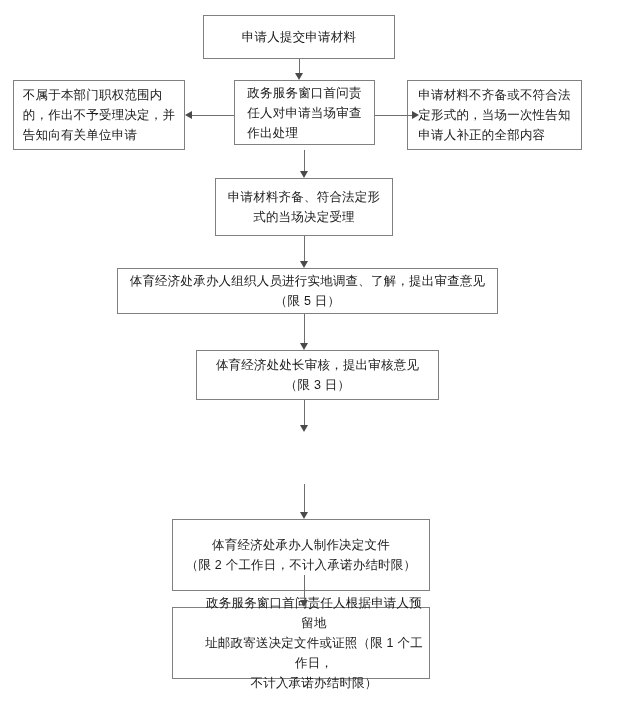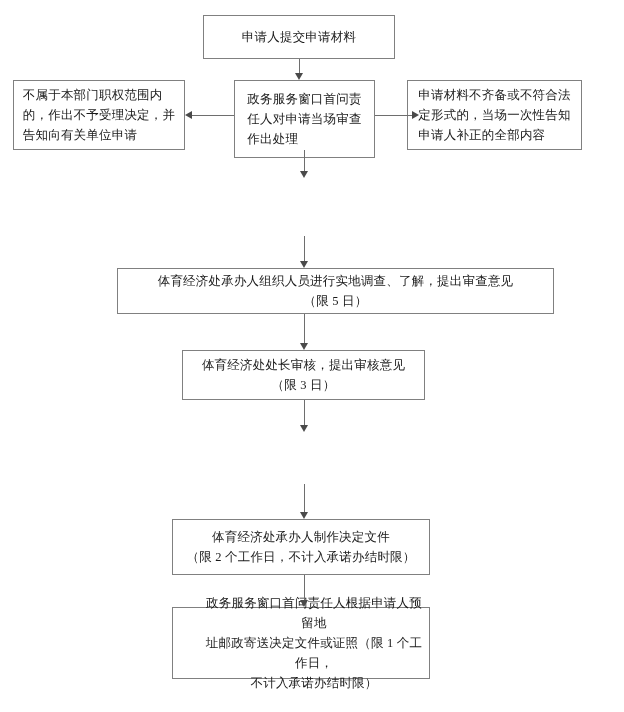--- a/index.html
+++ b/index.html
@@ -5,21 +5,21 @@
   html, body {
     margin: 0;
     padding: 0;
     background: #ffffff;
   }
   #canvas {
     position: relative;
     width: 624px;
     height: 712px;
     background: #ffffff;
-    font-family: Liberation Serif, serif;
+    font-family: Liberation Sans, sans-serif;
     overflow: hidden;
   }
   .node {
     position: absolute;
     box-sizing: border-box;
     border: 1px solid #808080;
     background: #ffffff;
     display: flex;
     align-items: center;
     justify-content: center;
@@ -76,51 +76,55 @@
 </style>
 </head>
 <body>
 
 <div id="canvas">
 
   <div class="node" style="left:203px; top:15px; width:192px; height:44px;">
     <span class="txt">申请人提交申请材料</span>
   </div>
 
-  <div class="node left-align" style="left:234px; top:80px; width:141px; height:78px;">
+  <div class="node left-align" style="left:234px; top:80px; width:141px; height:65px;">
     <span class="txt">政务服务窗口首问责
 任人对申请当场审查
 作出处理</span>
   </div>
 
   <div class="node left-align" style="left:13px; top:80px; width:172px; height:70px;align-items:center;">
     <span class="txt">不属于本部门职权范围内
 的，作出不予受理决定，并
 告知向有关单位申请</span>
   </div>
 
   <div class="node left-align" style="left:407px; top:80px; width:175px; height:70px;">
     <span class="txt">申请材料不齐备或不符合法
 定形式的，当场一次性告知
 申请人补正的全部内容</span>
   </div>
 
+  <div class="node" style="left:215px; top:178px; width:178px; height:58px;">
+    <span class="txt">申请材料齐备、符合法定形
+式的当场决定受理</span>
+  </div>
 
-  <div class="node" style="left:117px; top:268px; width:437px; height:46px;">
+  <div class="node" style="left:117px; top:268px; width:381px; height:46px;">
     <span class="txt">体育经济处承办人组织人员进行实地调查、了解，提出审查意见
 （限 5 日）</span>
   </div>
 
-  <div class="node" style="left:182px; top:350px; width:243px; height:50px;">
+  <div class="node" style="left:196px; top:350px; width:243px; height:50px;">
     <span class="txt">体育经济处处长审核，提出审核意见
 （限 3 日）</span>
   </div>
 
 
-  <div class="node" style="left:172px; top:519px; width:258px; height:56px;">
+  <div class="node" style="left:172px; top:519px; width:258px; height:72px;">
     <span class="txt">体育经济处承办人制作决定文件
 （限 2 个工作日，不计入承诺办结时限）</span>
   </div>
 
   <div class="node" style="left:172px; top:607px; width:258px; height:72px;padding-left:32px;">
     <span class="txt">政务服务窗口首问责任人根据申请人预留地
 址邮政寄送决定文件或证照（限 1 个工作日，
 不计入承诺办结时限）</span>
   </div>
 

